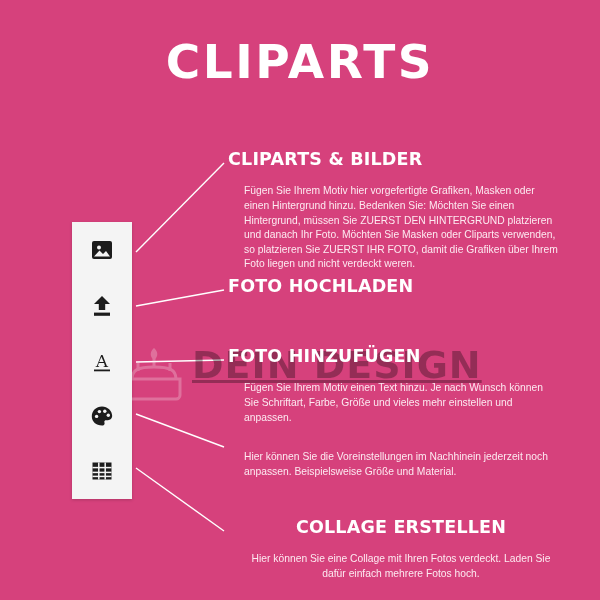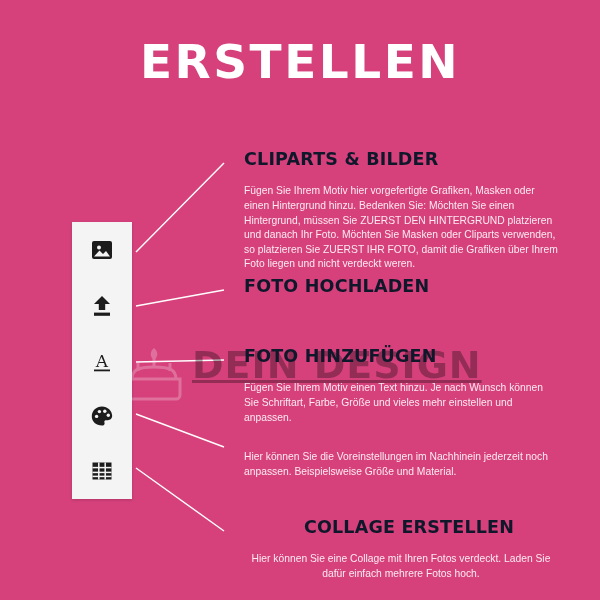--- a/index.html
+++ b/index.html
@@ -94,26 +94,26 @@
     pointer-events: none;
   }
 
   
   .section {
     position: absolute;
     left: 228px;
     width: 346px;
   }
   .section h2 {
-    margin: 0 0 6px 16px;
+    margin: 0 0 6px 0;
     font-family: "DejaVu Sans", sans-serif;
     font-weight: bold;
     font-size: 17.5px;
     letter-spacing: 0.2px;
-    color: #0f172a;
+    color: #ffffff;
     line-height: 1.05;
   }
   .section p {
     margin: 16px;
     font-family: "Liberation Sans", sans-serif;
     font-size: 10.3px;
     line-height: 1.42;
     color: #fdeaf1;
   }
 
@@ -121,21 +121,21 @@
   #sec-upload   { top: 277px; }
   #sec-text     { top: 347px; }
   #sec-presets  { top: 434px; }
   #sec-collage  { top: 518px; text-align: center; }
 </style>
 </head>
 <body>
 
 <div id="page">
 
-  <div id="title">ERSTELLEN</div>
+  <div id="title">CLIPARTS</div>
 
   <svg id="lines" viewBox="0 0 600 600">
     <g stroke="#ffffff" stroke-width="1.4" fill="none">
       <line x1="136" y1="252" x2="224" y2="163"></line>
       <line x1="136" y1="306" x2="224" y2="290"></line>
       <line x1="136" y1="362" x2="224" y2="360"></line>
       <line x1="136" y1="414" x2="224" y2="447"></line>
       <line x1="136" y1="468" x2="224" y2="531"></line>
     </g>
   </svg>

